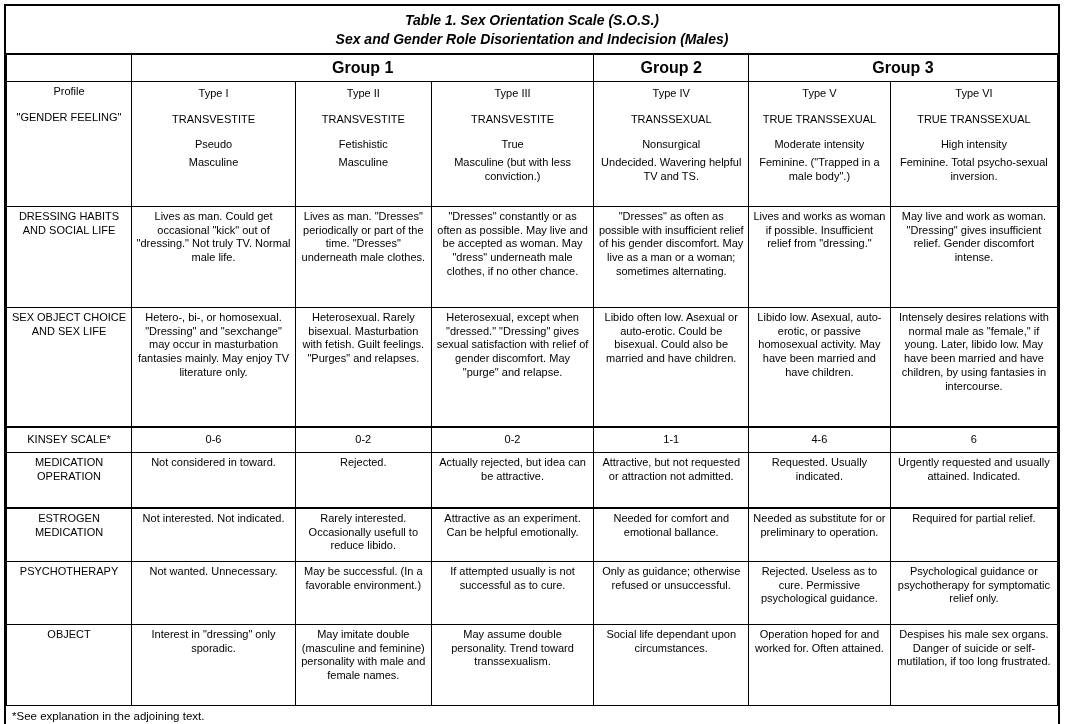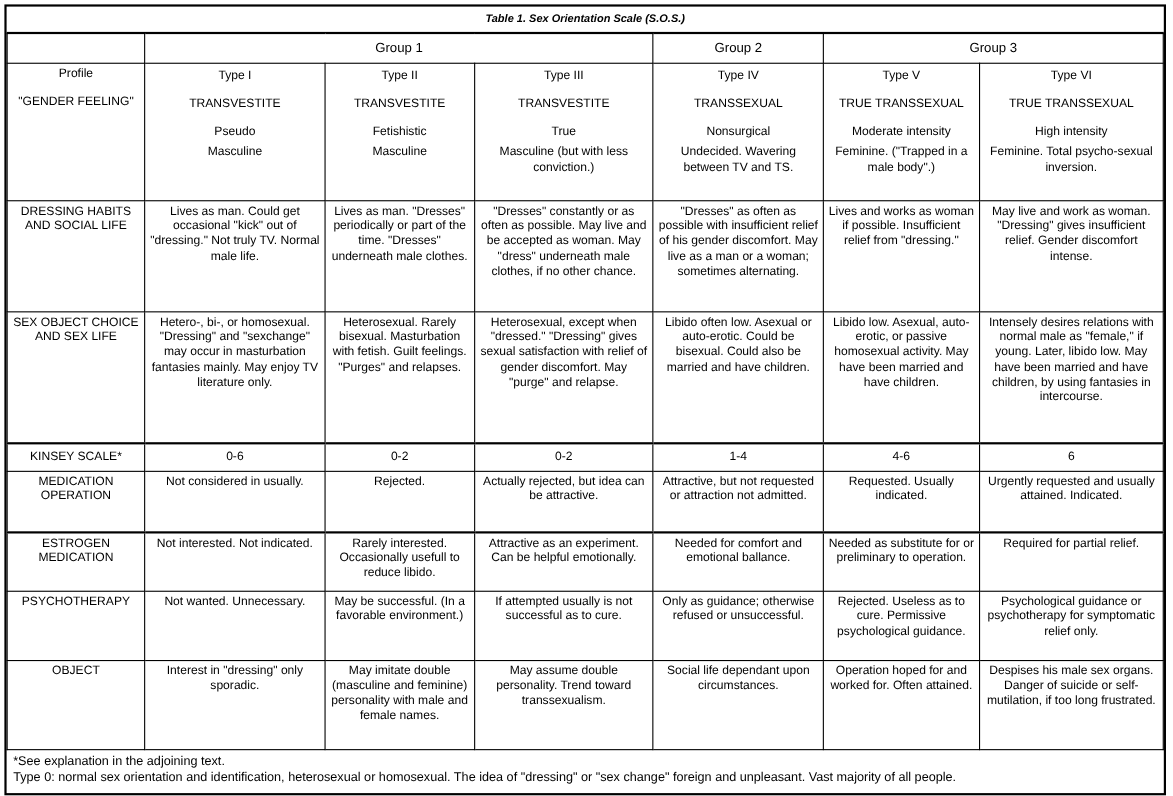--- a/index.html
+++ b/index.html
@@ -13,42 +13,42 @@
     width: 1056px;
     margin: 4px;
     border: 2px solid #000;
     box-sizing: border-box;
     background: #fff;
   }
   .title-block {
     text-align: center;
     font-weight: bold;
     font-style: italic;
-    font-size: 10px;
+    font-size: 14px;
     line-height: 1.35;
     padding: 5px 4px 4px 4px;
     border-bottom: 1px solid #000;
   }
   table.sos {
     width: 100%;
     border-collapse: collapse;
     table-layout: fixed;
   }
   table.sos th, table.sos td {
     border: 1px solid #000;
     font-size: 11px;
     line-height: 1.25;
     text-align: center;
     vertical-align: top;
     padding: 3px 4px;
     overflow-wrap: break-word;
   }
   tr.group-row th {
-    font-weight: normal;
-    font-size: 12px;
+    font-weight: bold;
+    font-size: 16px;
     vertical-align: middle;
     height: 22px;
     padding: 2px;
   }
   tr.profile-row td { height: 118px; }
   .type-name { margin: 2px 0 12px 0; }
   .p-cat { margin-bottom: 12px; }
   .p-sub { margin-bottom: 4px; }
   td.label-cell {
     vertical-align: top;
@@ -71,20 +71,21 @@
     padding: 3px 6px 5px 6px;
   }
 </style>
 </head>
 <body>
 
 <div class="page">
 
   <div class="title-block">
     <div>Table 1. Sex Orientation Scale (S.O.S.)</div>
+    <div>Sex and Gender Role Disorientation and Indecision (Males)</div>
   </div>
 
   <table class="sos">
     <colgroup>
       <col style="width:11.9%">
       <col style="width:15.6%">
       <col style="width:12.9%">
       <col style="width:15.5%">
       <col style="width:14.7%">
       <col style="width:13.5%">
@@ -121,21 +122,21 @@
         <td>
           <div class="type-name">Type III</div>
           <div class="p-cat">TRANSVESTITE</div>
           <div class="p-sub">True</div>
           <div class="p-feel">Masculine (but with less conviction.)</div>
         </td>
         <td>
           <div class="type-name">Type IV</div>
           <div class="p-cat">TRANSSEXUAL</div>
           <div class="p-sub">Nonsurgical</div>
-          <div class="p-feel">Undecided. Wavering between TV and TS.</div>
+          <div class="p-feel">Undecided. Wavering helpful TV and TS.</div>
         </td>
         <td>
           <div class="type-name">Type V</div>
           <div class="p-cat">TRUE TRANSSEXUAL</div>
           <div class="p-sub">Moderate intensity</div>
           <div class="p-feel">Feminine. ("Trapped in a male body".)</div>
         </td>
         <td>
           <div class="type-name">Type VI</div>
           <div class="p-cat">TRUE TRANSSEXUAL</div>
@@ -162,28 +163,28 @@
         <td>Libido often low. Asexual or auto-erotic. Could be bisexual. Could also be married and have children.</td>
         <td>Libido low. Asexual, auto-erotic, or passive homosexual activity. May have been married and have children.</td>
         <td>Intensely desires relations with normal male as "female," if young. Later, libido low. May have been married and have children, by using fantasies in intercourse.</td>
       </tr>
 
       <tr class="row-kinsey section-break">
         <td class="label-cell" style="padding-top:2px">KINSEY SCALE*</td>
         <td>0-6</td>
         <td>0-2</td>
         <td>0-2</td>
-        <td>1-4</td>
+        <td>1-1</td>
         <td>4-6</td>
         <td>6</td>
       </tr>
 
       <tr class="row-conversion">
         <td class="label-cell">MEDICATION OPERATION</td>
-        <td>Not considered in usually.</td>
+        <td>Not considered in toward.</td>
         <td>Rejected.</td>
         <td>Actually rejected, but idea can be attractive.</td>
         <td>Attractive, but not requested or attraction not admitted.</td>
         <td>Requested. Usually indicated.</td>
         <td>Urgently requested and usually attained. Indicated.</td>
       </tr>
 
       <tr class="row-estrogen section-break">
         <td class="label-cell">ESTROGEN MEDICATION</td>
         <td>Not interested. Not indicated.</td>

